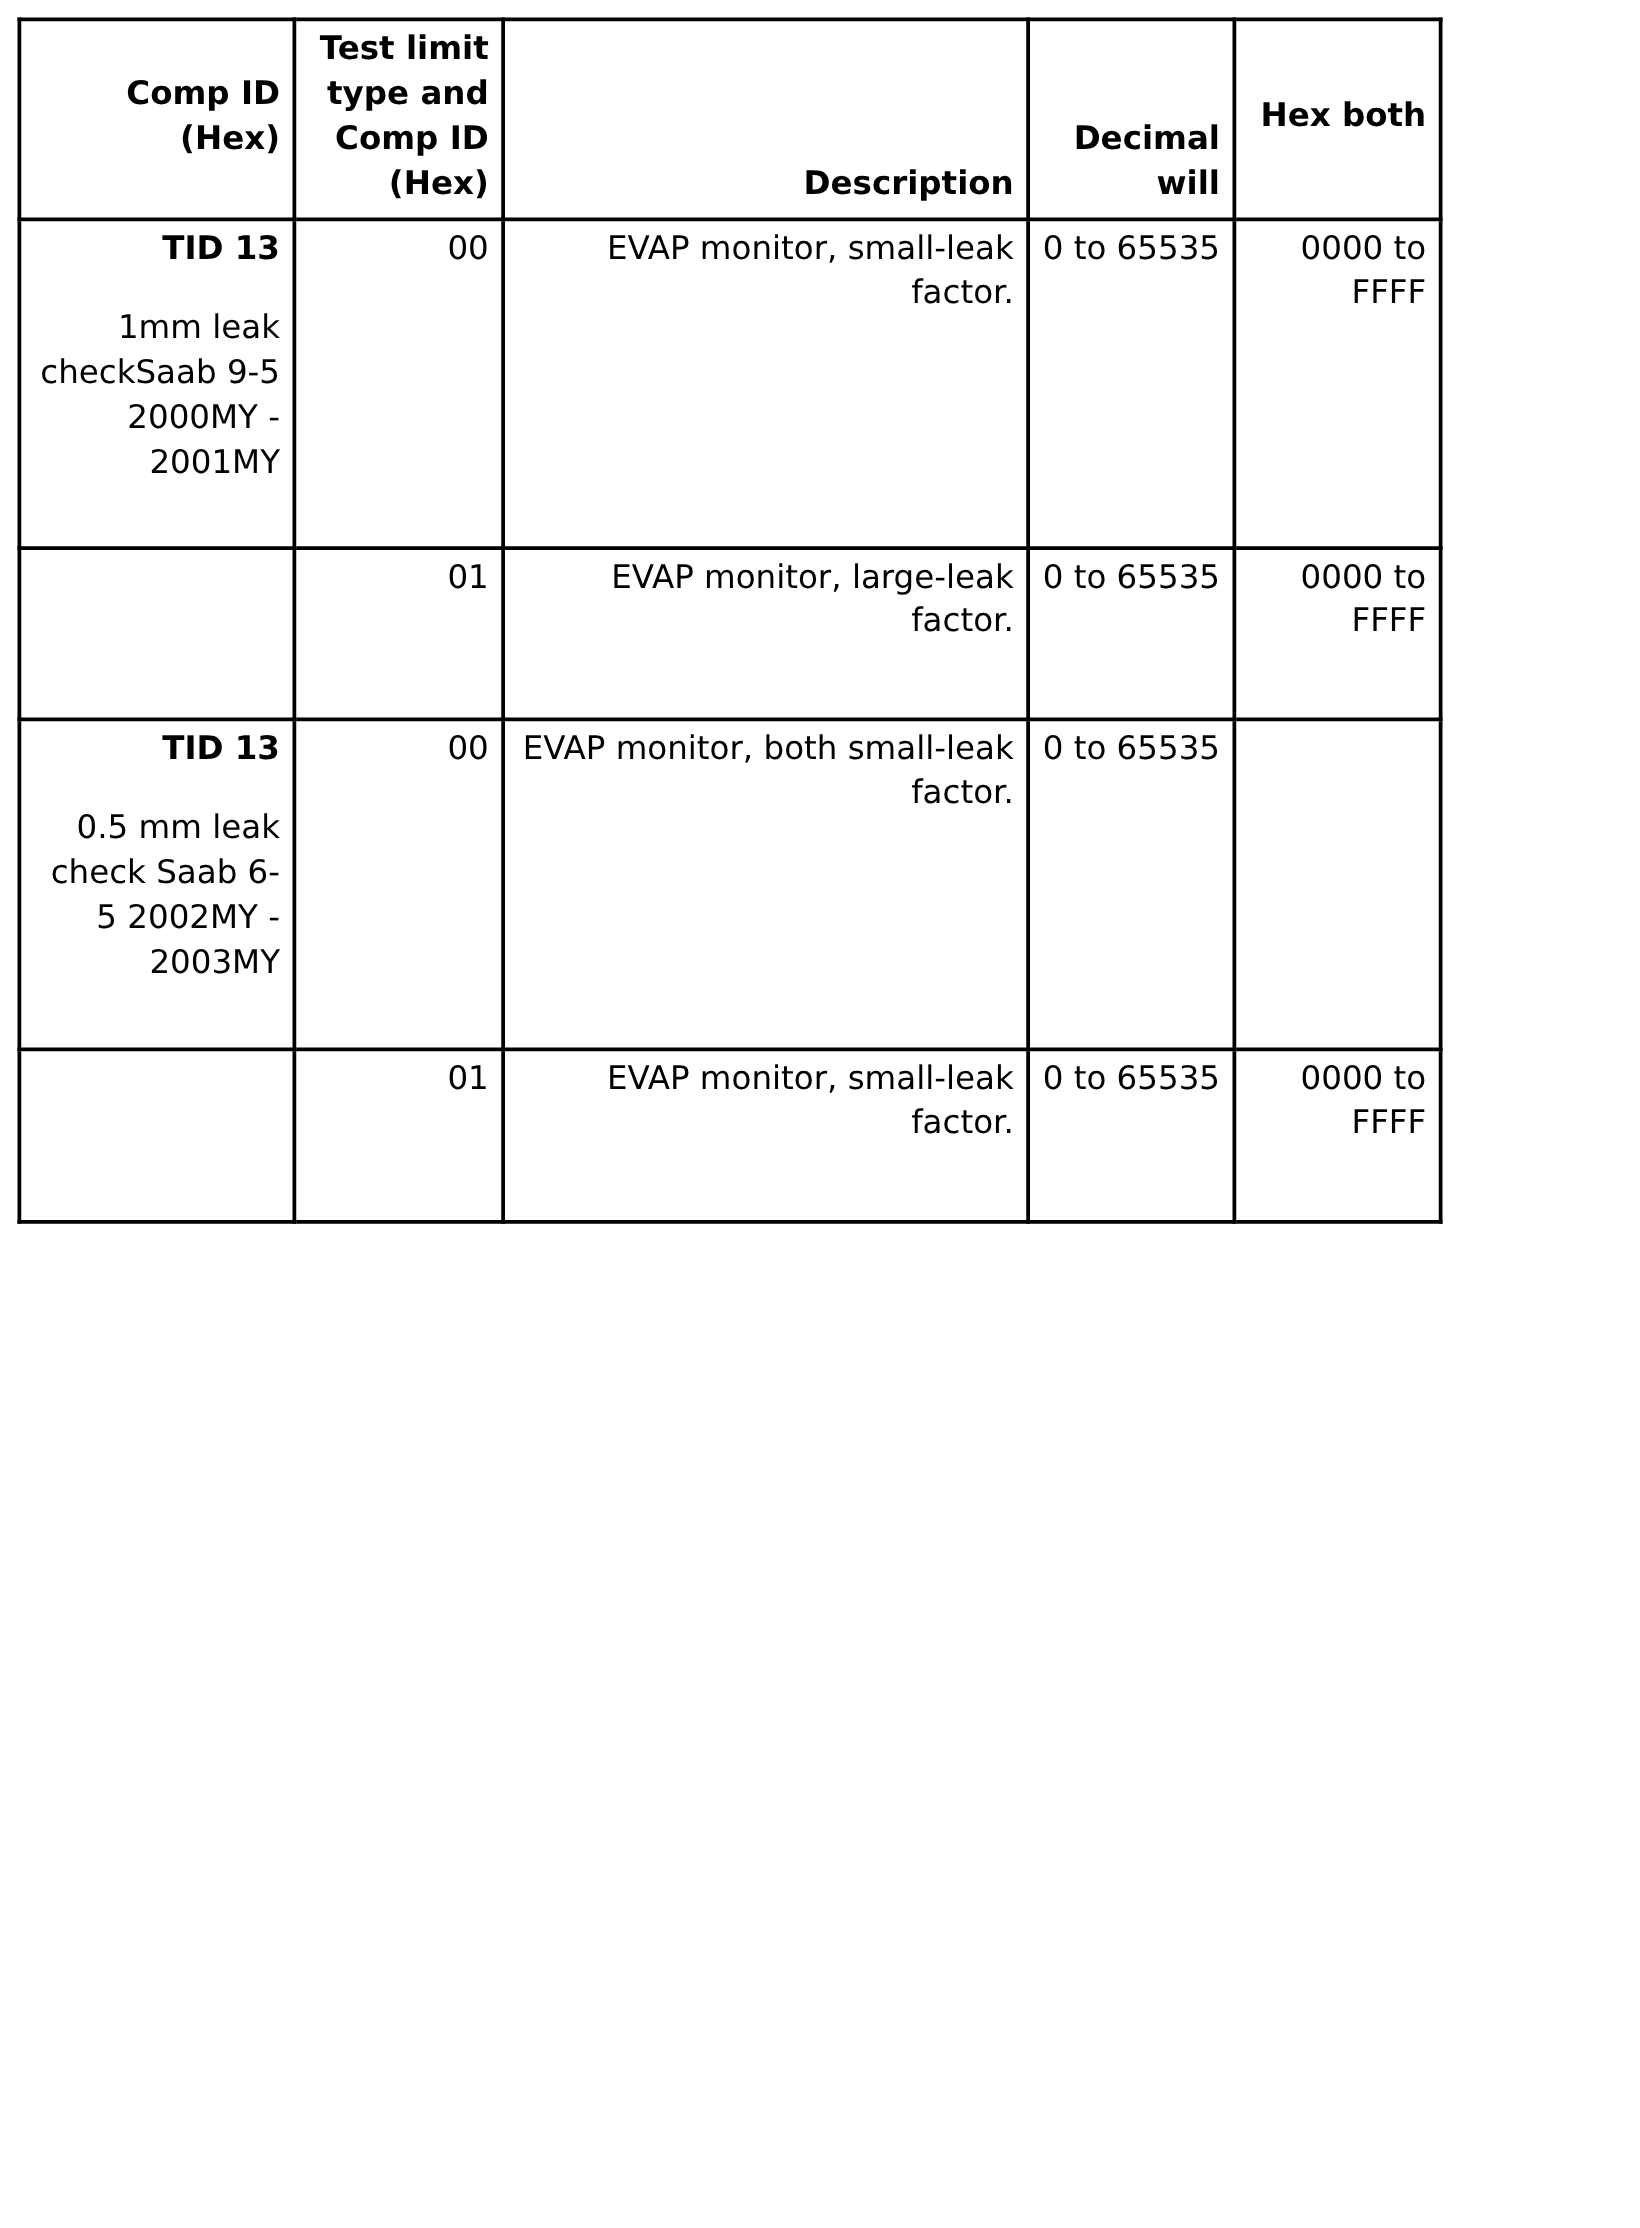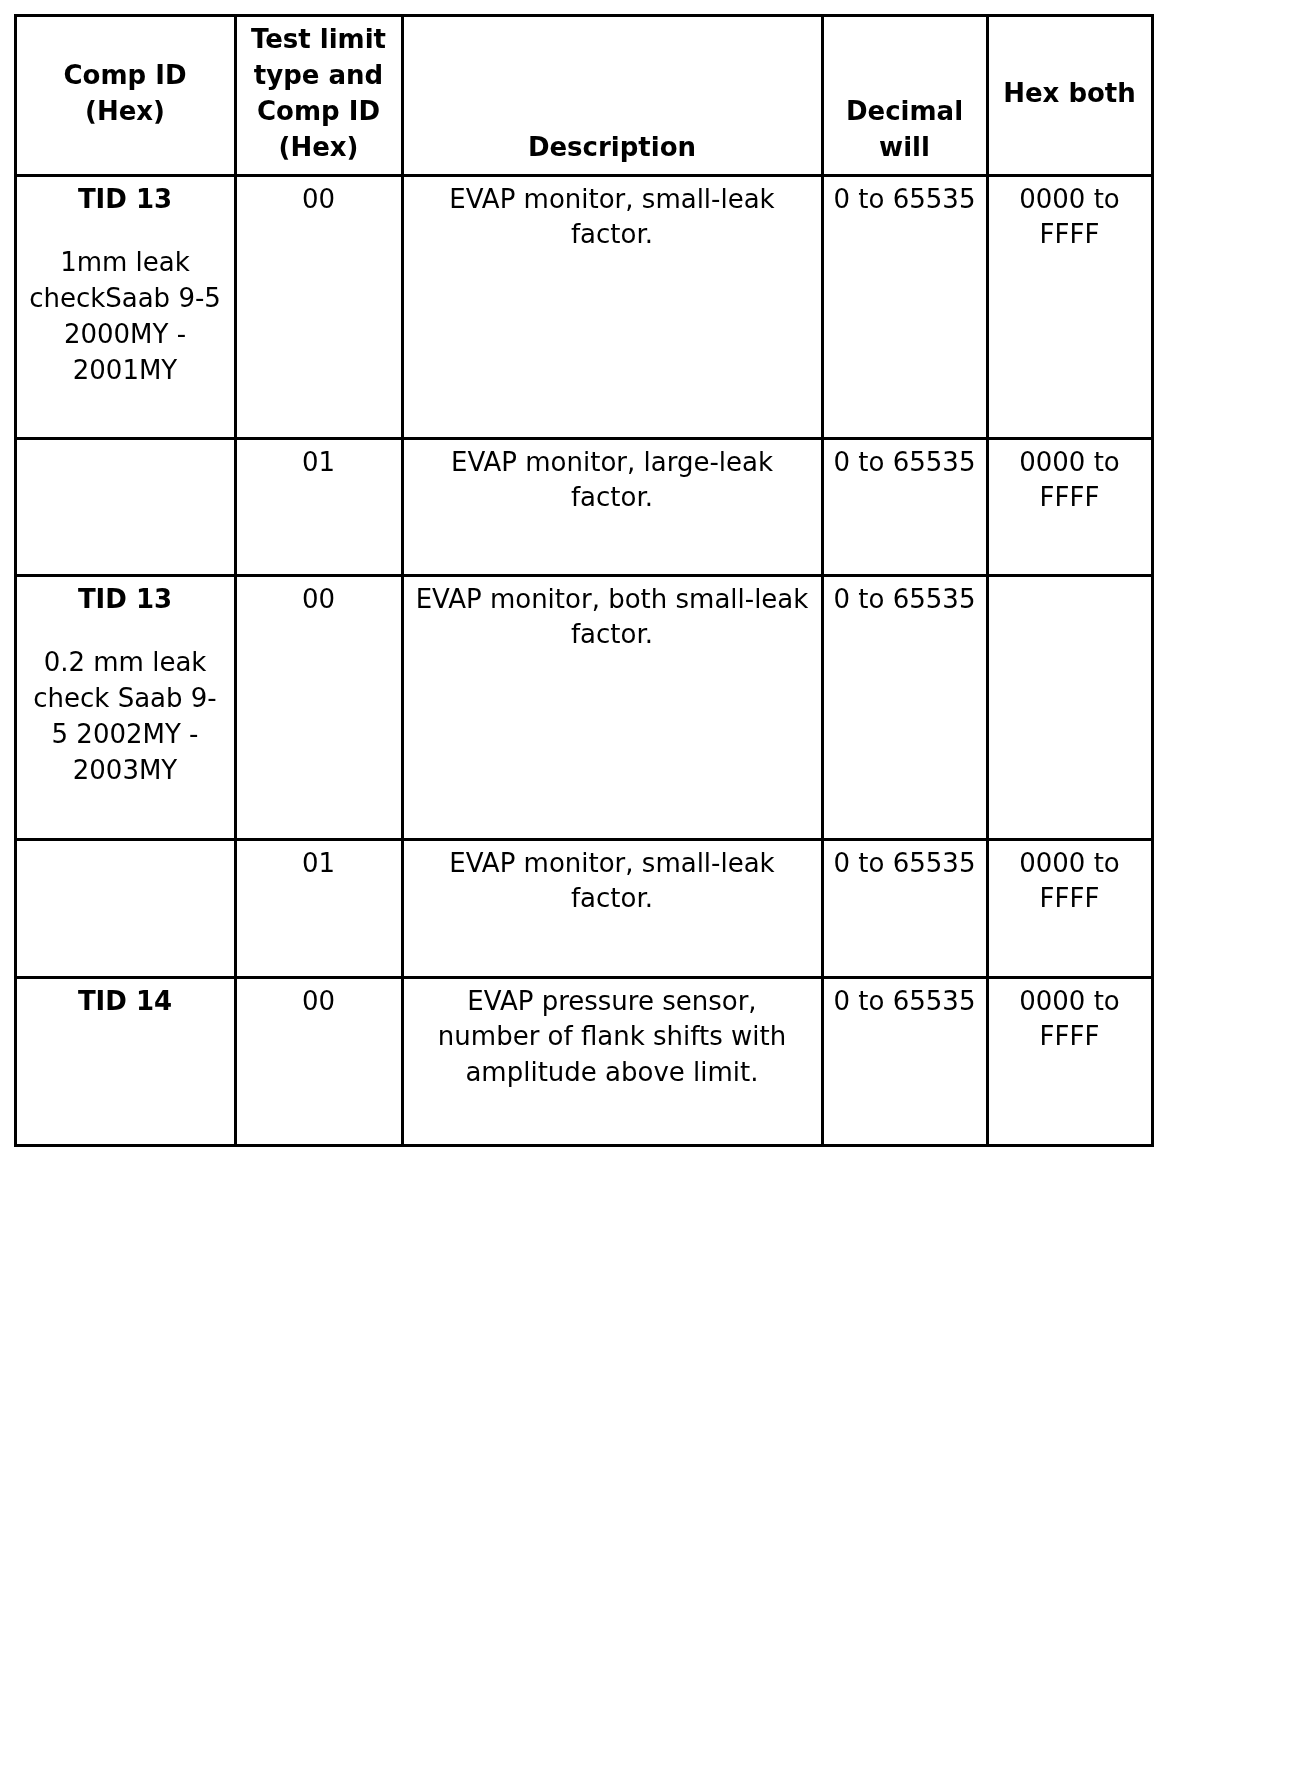--- a/index.html
+++ b/index.html
@@ -22,21 +22,21 @@
     border-collapse: collapse;
     table-layout: fixed;
     width: 1137px;
     font-size: 26px;
     line-height: 1.38;
   }
   table.spec th,
   table.spec td {
     border: 3px solid #000000;
     vertical-align: top;
-    text-align: center;
+    text-align: right;
     padding: 5px 10px 8px 9px;
     overflow: hidden;
   }
   table.spec th { font-weight: bold; }
   .va-m { vertical-align: middle !important; }
   .va-b { vertical-align: bottom !important; }
   .tid { font-weight: bold; }
   .tid-sub { margin-top: 28px; }
   .note-cell { padding-top: 8px; }
   col.c1 { width: 220px; }
@@ -80,39 +80,29 @@
       <tr style="height:137px;">
         <td></td>
         <td>01</td>
         <td>EVAP monitor, large-leak factor.</td>
         <td>0 to 65535</td>
         <td>0000 to FFFF</td>
       </tr>
       <tr style="height:264px;">
         <td>
           <div class="tid">TID 13</div>
-          <div class="tid-sub">0.2 mm leak check Saab 9-5 2002MY - 2003MY</div>
+          <div class="tid-sub">0.5 mm leak check Saab 6-5 2002MY - 2003MY</div>
         </td>
         <td>00</td>
         <td>EVAP monitor, both small-leak factor.</td>
         <td>0 to 65535</td>
         <td></td>
       </tr>
       <tr style="height:138px;">
         <td></td>
         <td>01</td>
         <td>EVAP monitor, small-leak factor.</td>
         <td>0 to 65535</td>
         <td>0000 to FFFF</td>
       </tr>
-      <tr style="height:168px;">
-        <td>
-          <div class="tid">TID 14</div>
-          <div class="tid-sub"></div>
-        </td>
-        <td>00</td>
-        <td>EVAP pressure sensor, number of flank shifts with amplitude above limit.</td>
-        <td>0 to 65535</td>
-        <td>0000 to FFFF</td>
-      </tr>
     </tbody>
   </table>
 </div>
 
 </body></html>

